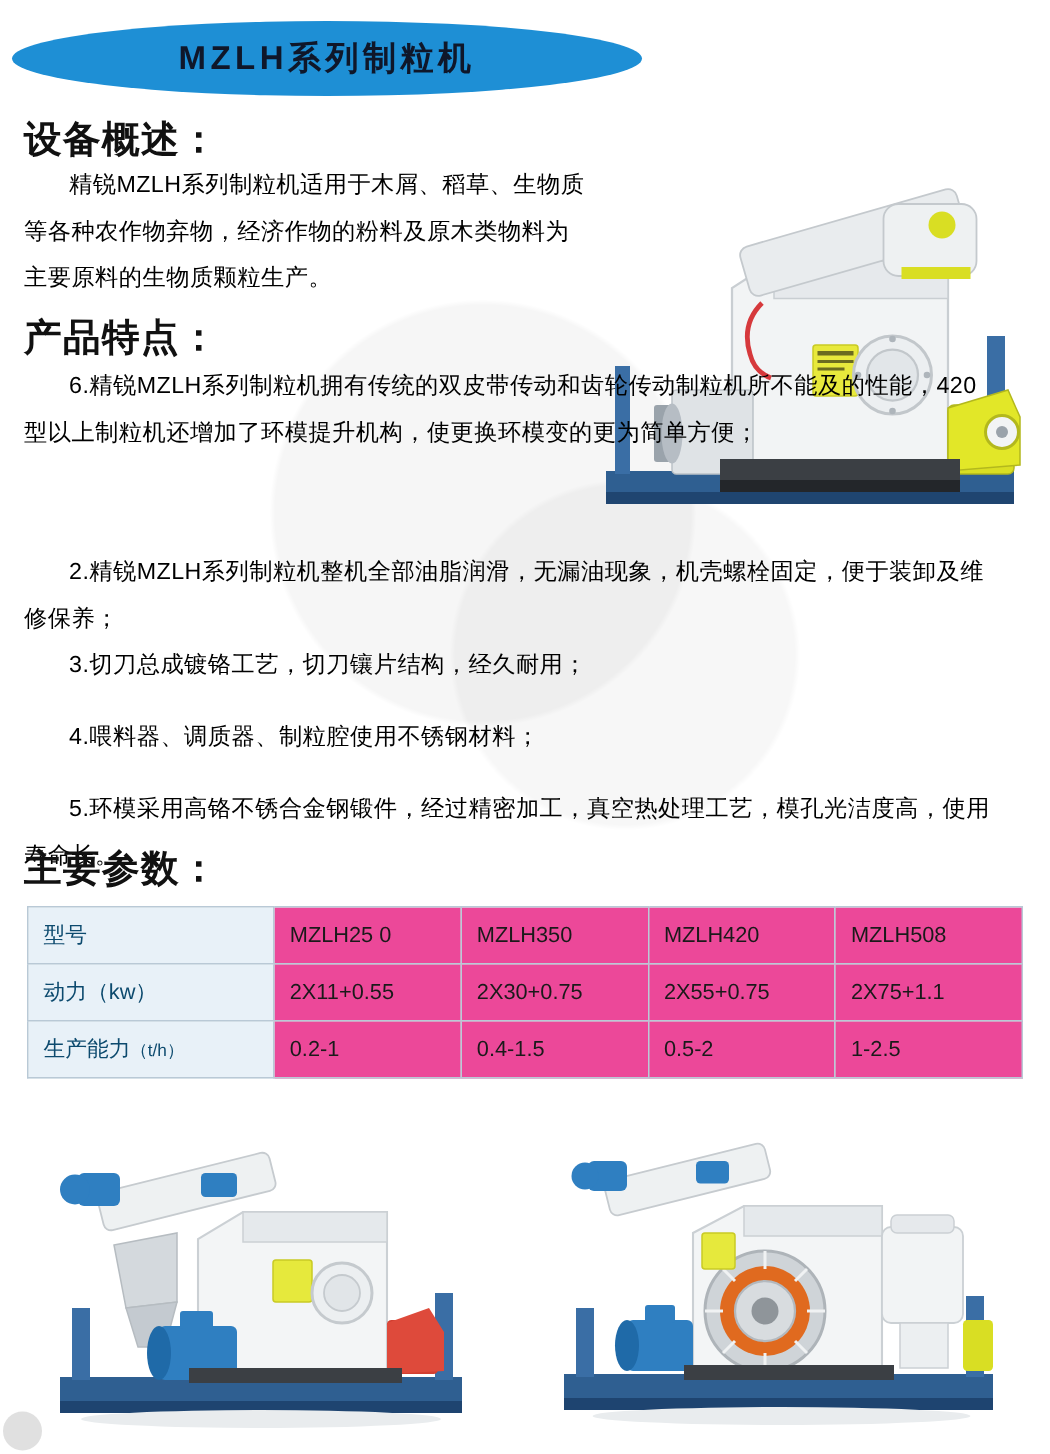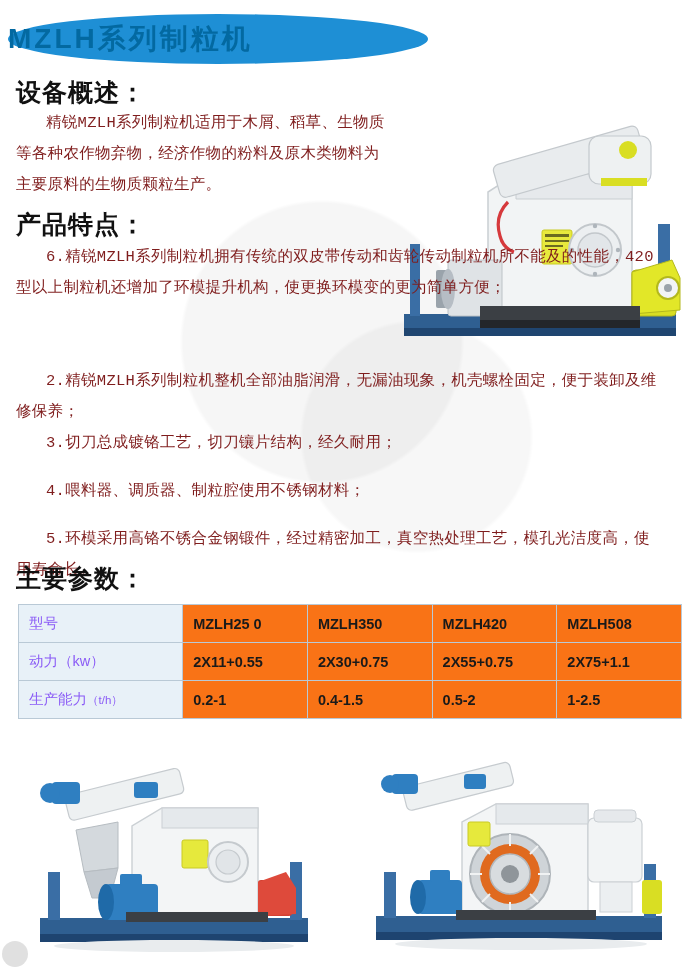--- a/index.html
+++ b/index.html
@@ -38,41 +38,41 @@
     left: 0; top: 0;
     width: 420px; height: 50px;
     background: #1e8fd5;
     border-radius: 50% / 50%;
   }
   .banner-text {
     position: absolute;
     left: 0; top: 0;
     width: 420px; height: 50px;
     line-height: 50px;
-    color: #0369a1;
-    font-size: 28px;
+    text-align: center;
+    color: #0f172a;
+    font-size: 22px;
     font-weight: bold;
     letter-spacing: 3px;
   }
   
   .sec-heading {
     position: absolute;
     font-size: 25px;
     font-weight: bold;
     color: #111111;
     letter-spacing: 1px;
   }
   
   .para {
     position: absolute;
     font-size: 15.5px;
-    color: #7f1d1d;
+    color: #000000;
     line-height: 31px;
     letter-spacing: 0.3px;
-    font-family: Liberation Mono, monospace;
   }
   .para.indent { text-indent: 30px; }
   
   .machine-top {
     position: absolute;
     left: 396px; top: 74px;
     width: 298px; height: 290px;
   }
   
   .param-table {
@@ -83,27 +83,26 @@
     font-size: 14.5px;
   }
   .param-table td {
     border: 1px solid #b9c9d6;
     height: 38px;
     padding: 0 10px;
     color: #1a1a1a;
   }
   .param-table td.head-col {
     background: #e8f1f8;
-    color: #8b5cf6;
+    color: #0c4a6e;
     width: 165px;
   }
   .param-table td.data-col {
-    background: #f97316;
+    background: #ec4899;
     width: 125px;
-    font-weight: bold;
   }
   .unit-small { font-size: 11.5px; }
   
   .photo {
     position: absolute;
     top: 722px;
     width: 330px; height: 232px;
     background: #ffffff;
     overflow: hidden;
   }

